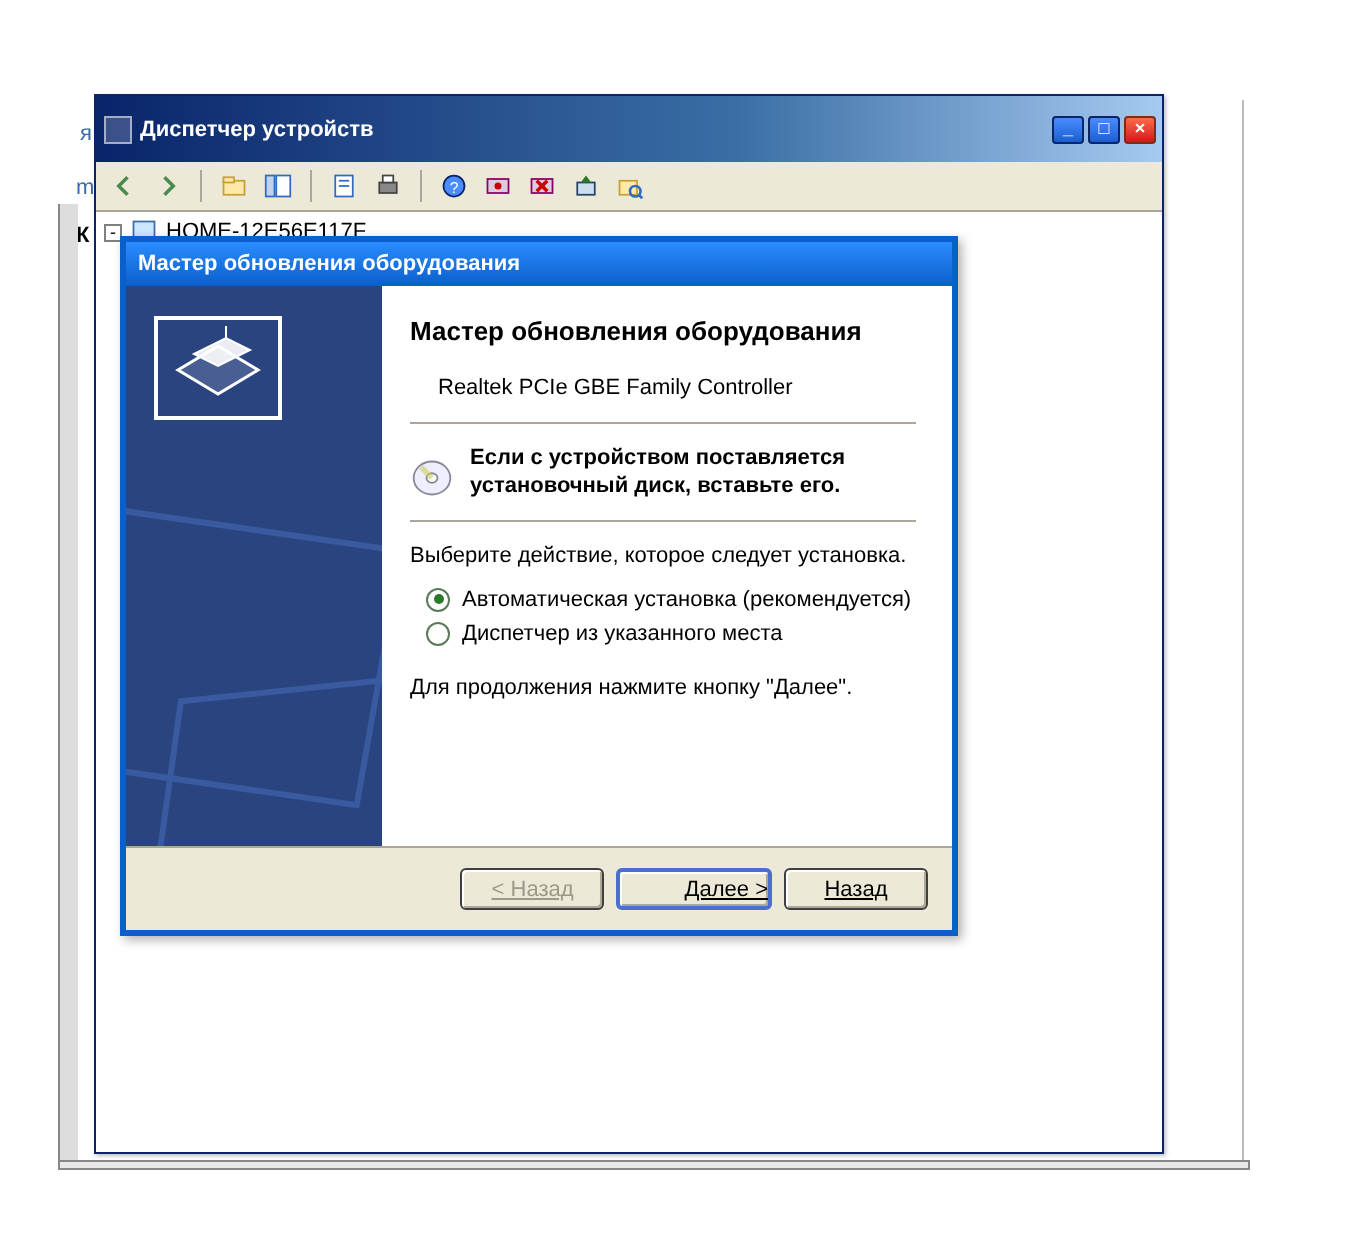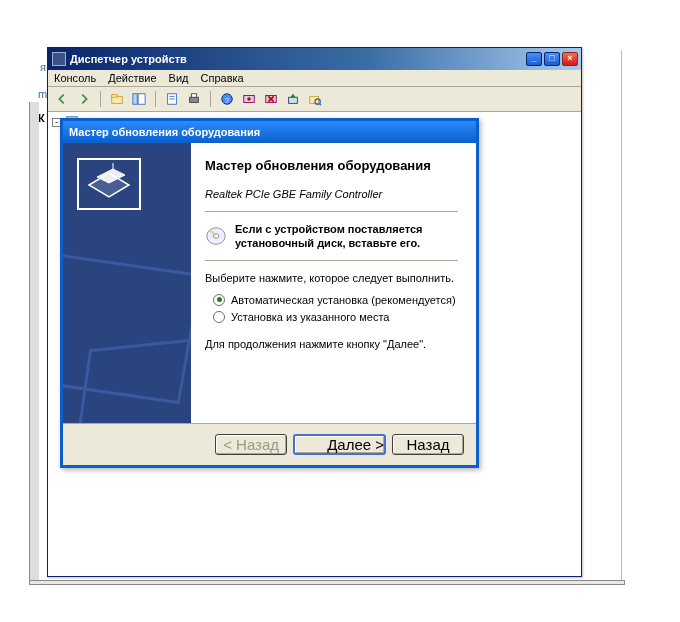--- a/index.html
+++ b/index.html
@@ -37,21 +37,21 @@
     position: absolute;
     left: 47px;
     top: 47px;
     width: 535px;
     height: 530px;
     border: 1px solid #0a246a;
     background: #fff;
     box-shadow: 1px 1px 2px rgba(0,0,0,.25);
   }
   .titlebar {
-    height: 22px;
+    height: 33px;
     background: linear-gradient(90deg,#0a246a 0%, #3a6ea5 60%, #a6caf0 100%);
     display: flex;
     align-items: center;
     padding-left: 4px;
     color: #fff;
     font-weight: bold;
     font-size: 11px;
   }
   .titlebar .icon {
     width: 14px; height: 14px;
@@ -174,49 +174,50 @@
     width:52px; height:42px;
   }
   .wiz-main {
     flex: 1;
     padding: 14px 18px 10px 14px;
     color:#000;
     font-size: 11px;
   }
   .wiz-h1 { font-size: 13px; font-weight:bold; margin-bottom: 12px; line-height:1.35; }
   .wiz-p { margin-bottom: 4px; line-height:1.3; }
-  .wiz-indent { margin-left: 0; font-style: italic; }
+  .wiz-indent { margin-left: 14px; }
   .wiz-hr { border:none; border-top:1px solid #aca899; margin:10px 0 10px 0;}
-  .cd-row { display:flex; gap:8px; align-items:center; margin:6px 0 8px 0;}
+  .cd-row { display:flex; gap:8px; align-items:flex-end; margin:6px 0 8px 0;}
   .cd-icon { width:22px;height:22px; flex:0 0 22px;}
   .cd-text { font-weight:bold; line-height:1.3; }
   .radioset { margin: 8px 0 14px 8px; }
   .radio-row { display:flex; align-items:center; gap:6px; margin:5px 0; cursor:pointer;}
   .radio-dot {
     width:12px;height:12px;border:1px solid #5a7a5a;border-radius:50%;
     display:flex;align-items:center;justify-content:center;background:#fff;
   }
   .radio-dot.sel::after{content:"";width:5px;height:5px;border-radius:50%;background:#2a7a2a;}
   .wiz-footer {
     background:#ece9d8;
     padding: 10px 12px;
     display:flex;
     justify-content:flex-end;
     gap:6px;
   }
   .wbtn {
     min-width: 72px;
     height: 21px;
-    font-size:15px;
+    font-size:11px;
     font-family: Tahoma, Arial, sans-serif;
     background: #ece9d8;
     border: 1px solid #404040;
     border-radius:3px;
     box-shadow: inset 1px 1px 0 #fff, inset -1px -1px 0 #aca899;
     cursor:pointer;
+    text-decoration:underline;
   }
   .wbtn:disabled { color:#9a9a88; cursor:default; }
   .wbtn.default-btn { border: 2px solid #4a6fd0; padding-left: 32px; }
   .bg-letters { position:absolute; font-size:11px; color:#3a6aaa; }
 </style>
 </head>
 <body>
 
 <span class="bg-letters" style="left:40px;top:61px">я</span>
 <span class="bg-letters" style="left:38px;top:88px">m</span>
@@ -230,26 +231,20 @@
   <div class="titlebar">
     <span class="icon"></span>
     <span>Диспетчер устройств</span>
     <div class="winctrls">
       <div class="winbtn">_</div>
       <div class="winbtn">□</div>
       <div class="winbtn close">×</div>
     </div>
   </div>
 
-  <div class="menubar">
-    <span>Консоль</span>
-    <span>Действие</span>
-    <span>Вид</span>
-    <span>Справка</span>
-  </div>
 
   <div class="toolbar">
     <div class="toolbtn">
         <svg viewBox="0 0 16 16">
           <path d="M10 3 L5 8 L10 13" fill="none" stroke="#4a8a4a" stroke-width="2"></path>
         </svg>
       </div>
     <div class="toolbtn">
         <svg viewBox="0 0 16 16">
           <path d="M6 3 L11 8 L6 13" fill="none" stroke="#4a8a4a" stroke-width="2"></path>
@@ -350,29 +345,29 @@
       <hr class="wiz-hr">
       <div class="cd-row">
         <svg class="cd-icon" viewBox="0 0 24 24">
           <ellipse cx="12" cy="12" rx="10" ry="9" fill="#eef" stroke="#889"></ellipse>
           <ellipse cx="12" cy="12" rx="3" ry="2.6" fill="#fff" stroke="#889"></ellipse>
           <path d="M6 6 L12 12" stroke="#cfcf60" stroke-width="3" opacity="0.6"></path>
         </svg>
         <div class="cd-text">Если с устройством поставляется установочный диск, вставьте его.</div>
       </div>
       <hr class="wiz-hr">
-      <div class="wiz-p">Выберите нажмите, которое следует выполнить.</div>
+      <div class="wiz-p">Выберите действие, которое следует установка.</div>
       <div class="radioset">
         <div class="radio-row">
           <span class="radio-dot sel"></span>
           <span>Автоматическая установка (рекомендуется)</span>
         </div>
         <div class="radio-row">
           <span class="radio-dot"></span>
-          <span>Установка из указанного места</span>
+          <span>Диспетчер из указанного места</span>
         </div>
       </div>
       <div class="wiz-p">Для продолжения нажмите кнопку "Далее".</div>
     </div>
   </div>
   <div class="wiz-footer">
     <button class="wbtn" disabled="">&lt; Назад</button>
     <button class="wbtn default-btn">Далее &gt;</button>
     <button class="wbtn">Назад</button>
   </div>

